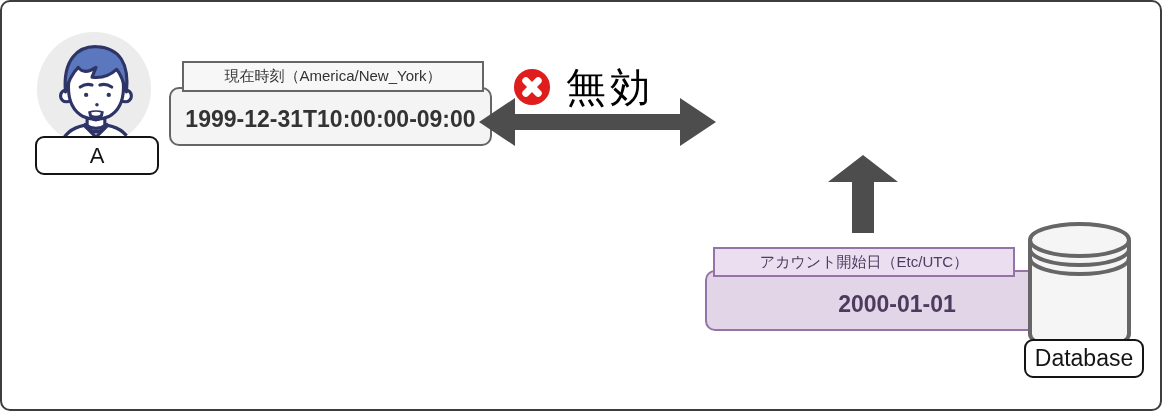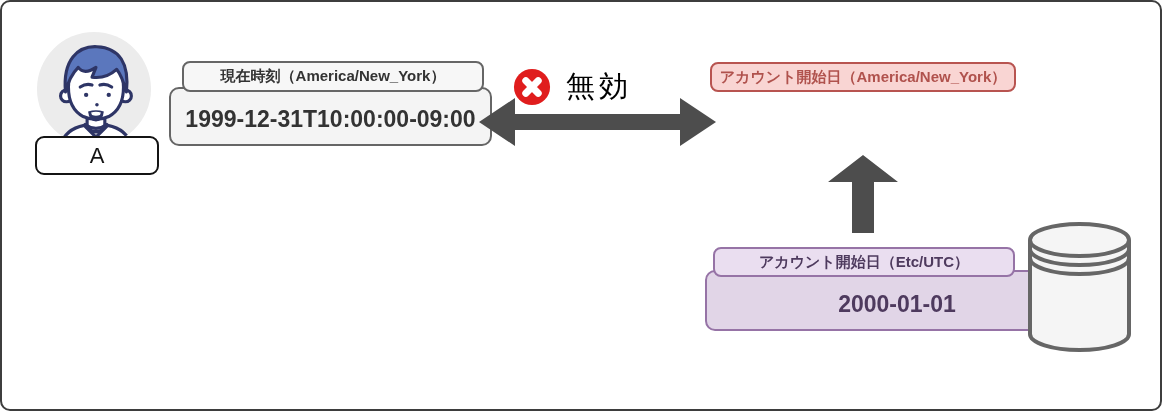--- a/index.html
+++ b/index.html
@@ -29,25 +29,25 @@
   .note-body .value {
     font-weight: bold;
     font-size: 23px;
     letter-spacing: 0px;
     white-space: nowrap;
   }
   
   .note-header {
     position: absolute;
     box-sizing: border-box;
-    border-radius: 8px;
+    border-radius: 0;
     display: flex;
     align-items: center;
     justify-content: center;
-    font-weight: bold;
+    font-weight: normal;
     font-size: 15px;
     white-space: nowrap;
     z-index: 3;
   }
 
   .gray-body   { background: #f4f4f4; border: 2px solid #666666; color: #333333; padding-top: 6px; }
   .gray-header { background: #f7f7f7; border: 2px solid #666666; color: #333333; }
 
   .red-body    { background: #f8cecc; border: 2px solid #b85450; color: #b0524d; padding-top: 7px; }
   .red-header  { background: #f9d5d3; border: 2px solid #b85450; color: #b0524d; }
@@ -68,21 +68,21 @@
     color: #141414;
     z-index: 4;
   }
   .name-label.actor    { font-size: 22px; }
   .name-label.database { font-size: 23px; }
 
   .status-text {
     position: absolute;
     display: flex;
     align-items: center;
-    font-size: 29px;
+    font-size: 40px;
     font-weight: 500;
     letter-spacing: 4px;
     color: #000000;
     z-index: 5;
     white-space: nowrap;
   }
   .arrow-layer { z-index: 2; }
   .icon-layer  { z-index: 5; }
 </style>
 </head>
@@ -128,32 +128,34 @@
     <polygon points="0,25 36,1 36,17 201,17 201,1 237,25 201,49 201,33 36,33 36,49" fill="#4d4d4d"></polygon>
   </svg>
 
   <svg class="abs icon-layer" style="left:511px; top:66px;" width="38" height="38" viewBox="0 0 40 40">
     <circle cx="20" cy="20" r="19" fill="#e01d1d"></circle>
     <path d="M13.5,13.5 L26.5,26.5 M26.5,13.5 L13.5,26.5" stroke="#ffffff" stroke-width="7.5" stroke-linecap="round"></path>
   </svg>
 
   <div class="status-text" style="left:564px; top:64px; height:42px;">無効</div>
 
-  <div class="note-header red-header" style="left:708px; top:60px; width:306px; height:30px;">アカウント開始日（America/New_York）</div>
 
   <svg class="abs arrow-layer" style="left:826px; top:153px;" width="70" height="78" viewBox="0 0 70 78">
     <polygon points="35,0 70,27 46,27 46,78 24,78 24,27 0,27" fill="#4d4d4d"></polygon>
   </svg>
 
   <div class="note-body purple-body" style="left:703px; top:268px; width:384px; height:61px;">
     <span class="value">2000-01-01</span>
   </div>
   <div class="note-header purple-header" style="left:711px; top:245px; width:302px; height:30px;">アカウント開始日（Etc/UTC）</div>
 
   <svg class="abs" style="left:1026px; top:220px;" width="103" height="130" viewBox="0 0 103 130">
     <path d="M2,18 A49.5,16 0 0 1 101,18 L101,112 A49.5,16 0 0 1 2,112 Z" fill="#f5f5f5" stroke="#666666" stroke-width="4"></path>
     <path d="M2,18 A49.5,16 0 0 0 101,18" fill="none" stroke="#666666" stroke-width="4"></path>
     <path d="M2,27 A49.5,16 0 0 0 101,27" fill="none" stroke="#666666" stroke-width="4"></path>
     <path d="M2,36 A49.5,16 0 0 0 101,36" fill="none" stroke="#666666" stroke-width="4"></path>
   </svg>
 
+  <div class="name-label database" style="left:1022px; top:337px; width:120px; height:39px;">
+    <span>Database</span>
+  </div>
 
 </div>
 
 </body></html>

